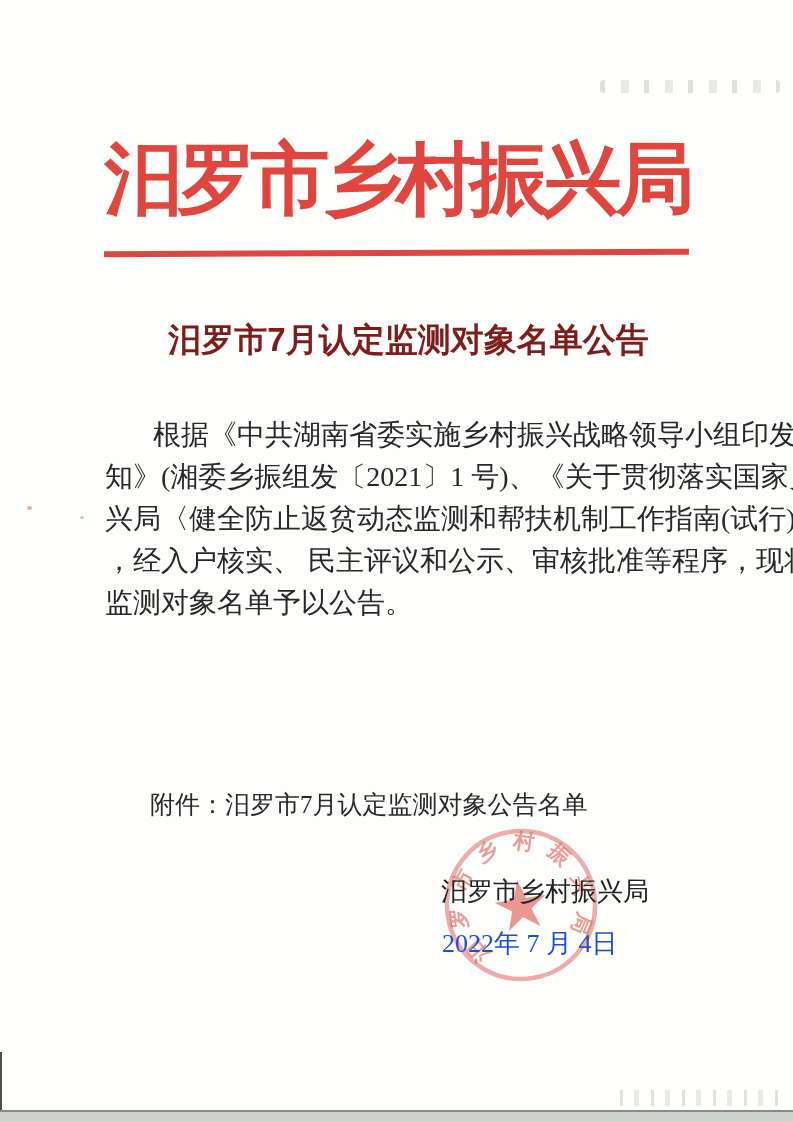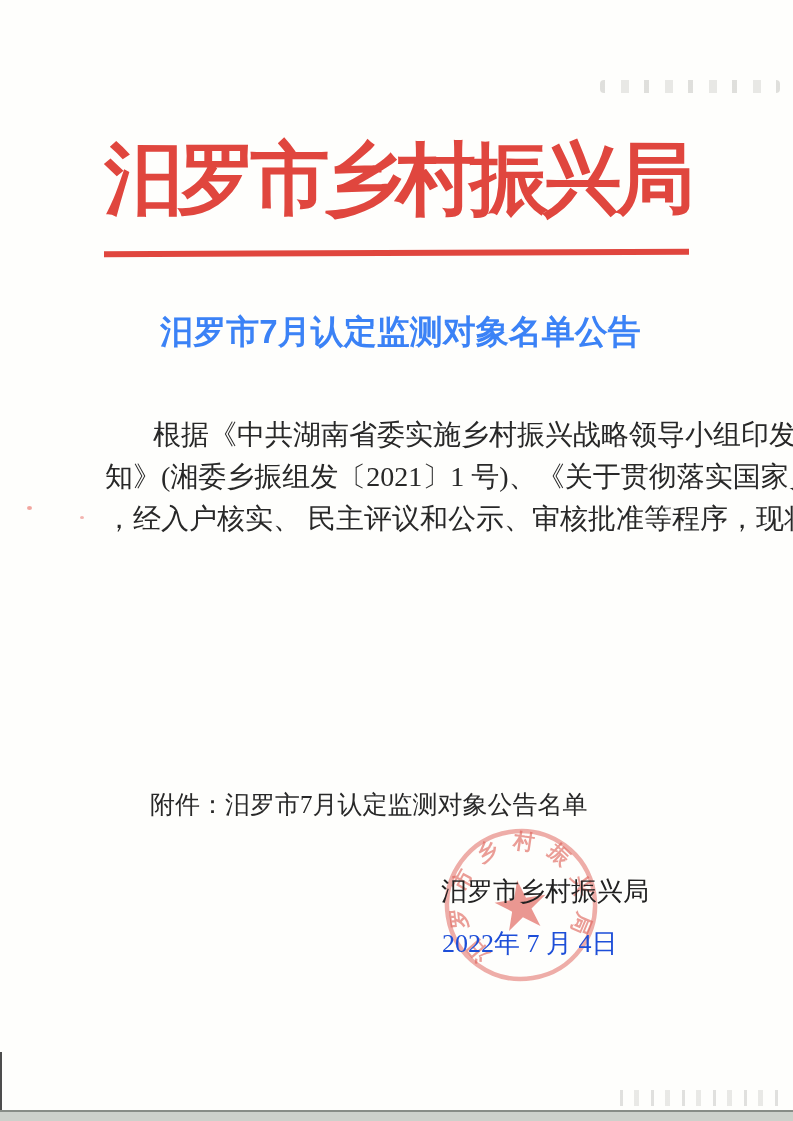--- a/index.html
+++ b/index.html
@@ -19,22 +19,22 @@
     font-size:79px;line-height:1;font-weight:bold;
     color:var(--red);text-align:center;letter-spacing:-6px;
     white-space:nowrap;
     font-family:"Liberation Serif", serif;
   }
   .red-rule{
     position:absolute;top:250px;left:104px;width:585px;height:6px;
     background:var(--red);transform:rotate(-0.25deg);
   }
   .doc-title{
-    position:absolute;top:308px;left:105px;width:583px;margin:4px;
-    font-size:33px;line-height:1.2;font-weight:bold;color:#3b82f6;
+    position:absolute;top:308px;left:105px;width:583px;margin:12px;
+    font-size:33px;line-height:1.2;font-weight:bold;color:#7f1d1d;
     text-align:center;white-space:nowrap;
     font-family:"Liberation Sans", sans-serif;
   }
   .body-text{
     position:absolute;top:414px;left:105px;width:583px;
     font-size:28px;color:var(--ink);
   }
   .body-text .line{
     height:42px;line-height:42px;
     text-align:justify;text-align-last:justify;
@@ -97,21 +97,23 @@
 
   <div class="org-header">汨罗市乡村振兴局</div>
 
   <div class="red-rule"></div>
 
   <h1 class="doc-title">汨罗市7月认定监测对象名单公告</h1>
 
   <div class="body-text">
     <div class="line indent">根据《中共湖南省委实施乡村振兴战略领导小组印发〈</div>
     <div class="line">知》(湘委乡振组发〔2021〕1 号)、《关于贯彻落实国家乡村振</div>
+    <div class="line">兴局〈健全防止返贫动态监测和帮扶机制工作指南(试行)</div>
     <div class="line">，经入户核实、 民主评议和公示、审核批准等程序，现将</div>
+    <div class="line last">监测对象名单予以公告。</div>
   </div>
 
   <div class="attachment">
     <span>附件：</span><span class="att-name">汨罗市7月认定监测对象公告名单</span>
   </div>
 
   <div class="sig-org">汨罗市乡村振兴局</div>
 
   <div class="sig-date">2022年 7 月 4日</div>
 

